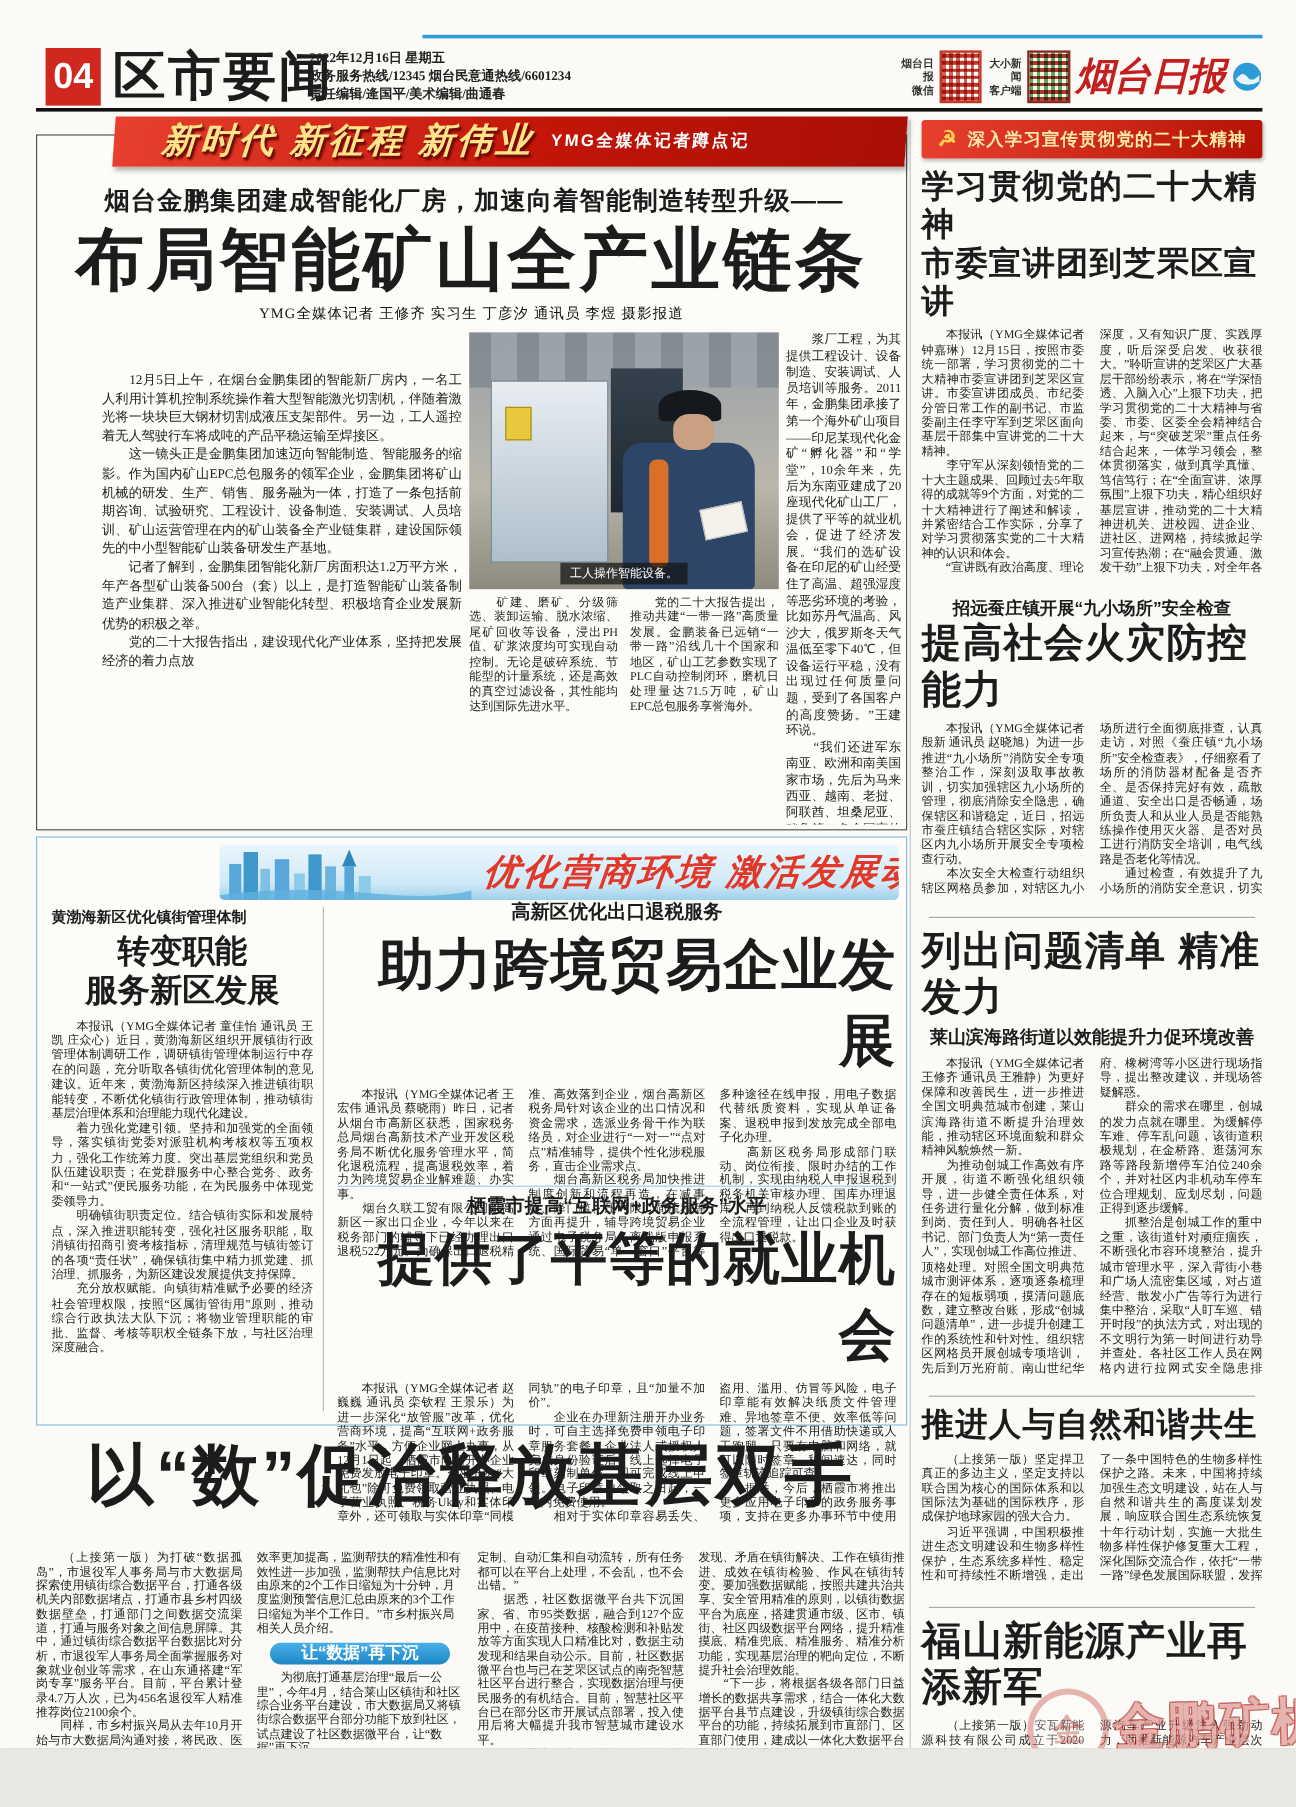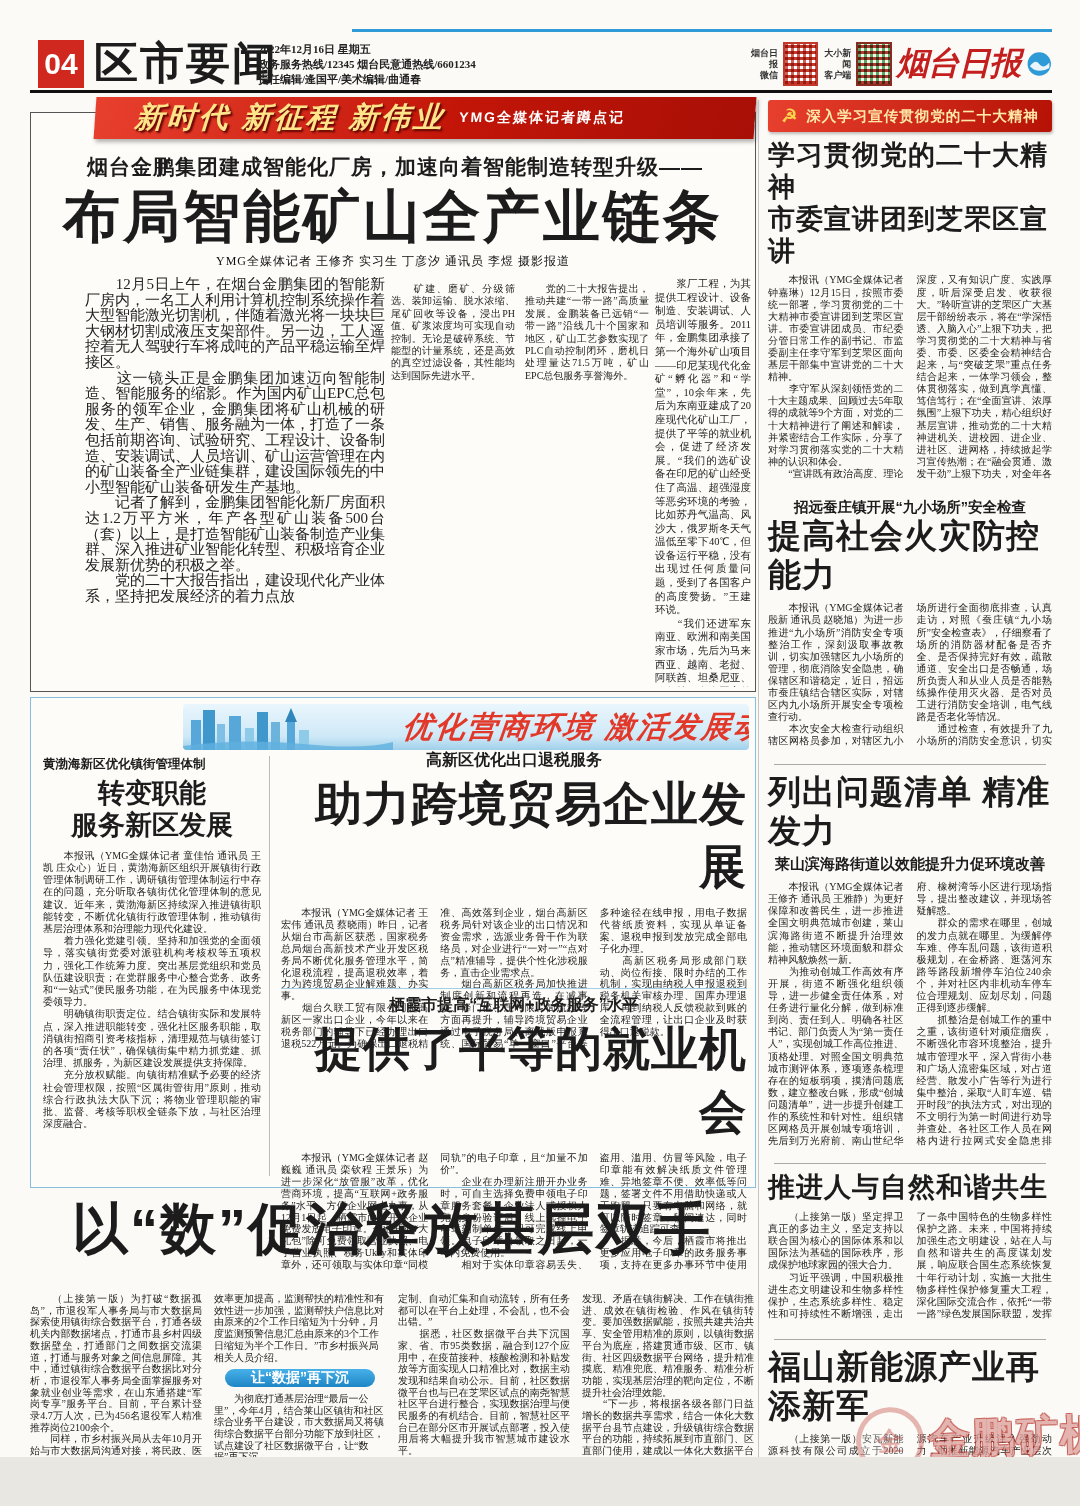--- a/index.html
+++ b/index.html
@@ -34,21 +34,21 @@
       transform:skewX(-4deg);box-shadow:2px 3px 4px rgba(0,0,0,.3);}
   .red-banner .gold{font-size:29px;font-weight:900;font-style:italic;color:#ffe58a;letter-spacing:3px;
       text-shadow:1px 1px 0 #7a0b06,2px 2px 2px #5c0602;white-space:nowrap;}
   .red-banner .white{font-size:14px;color:#fff;font-weight:bold;letter-spacing:2px;white-space:nowrap;}
   .kicker{position:absolute;left:0;top:40px;width:100%;text-align:left;padding-left:56px;box-sizing:border-box;
       font-size:21px;font-weight:900;letter-spacing:1px;}
   .headline{position:absolute;left:0;top:66px;width:100%;text-align:center;
       font-size:57px;font-weight:900;letter-spacing:3px;}
   .byline{position:absolute;left:0;top:140px;width:100%;text-align:center;font-size:12px;letter-spacing:1px;color:#111;}
   .main-body{position:absolute;left:54px;top:164px;width:666px;height:410px;display:flex;gap:6px;}
-  .mcol1{width:300px;height:410px;overflow:hidden;font-size:15px;line-height:15.6px;}
+  .mcol1{width:300px;height:410px;overflow:hidden;font-size:11px;line-height:15.6px;margin-top:33px;}
   .mmid{width:258px;display:flex;flex-direction:column;}
   .photo{position:relative;width:258px;height:214px;overflow:hidden;
       background:linear-gradient(180deg,#9aa0a6 0%,#b9b6ac 60%,#8d8a80 100%);}
   .ph-beams{position:absolute;left:0;top:0;width:100%;height:46px;
       background:repeating-linear-gradient(90deg,#7c828a 0 18px,#9aa3ab 18px 40px);opacity:.7;}
   .ph-cab{position:absolute;left:18px;top:40px;width:96px;height:150px;
       background:linear-gradient(180deg,#e8edf1,#aebfcc);border:1px solid #7d8d99;}
   .ph-cab2{position:absolute;left:118px;top:30px;width:60px;height:120px;
       background:linear-gradient(180deg,#34414c,#1f2830);}
   .ph-sign{position:absolute;left:30px;top:62px;width:20px;height:26px;background:#e8c93e;border:1px solid #a98f1f;}
@@ -155,20 +155,34 @@
     </div>
     <div class="kicker sans">烟台金鹏集团建成智能化厂房，加速向着智能制造转型升级——</div>
     <div class="headline sans">布局智能矿山全产业链条</div>
     <div class="byline">YMG全媒体记者 王修齐 实习生 丁彦汐 通讯员 李煜 摄影报道</div>
     <div class="main-body">
       <div class="mcol1 body">　　12月5日上午，在烟台金鹏集团的智能新厂房内，一名工人利用计算机控制系统操作着大型智能激光切割机，伴随着激光将一块块巨大钢材切割成液压支架部件。另一边，工人遥控着无人驾驶行车将成吨的产品平稳运输至焊接区。
 　　这一镜头正是金鹏集团加速迈向智能制造、智能服务的缩影。作为国内矿山EPC总包服务的领军企业，金鹏集团将矿山机械的研发、生产、销售、服务融为一体，打造了一条包括前期咨询、试验研究、工程设计、设备制造、安装调试、人员培训、矿山运营管理在内的矿山装备全产业链集群，建设国际领先的中小型智能矿山装备研发生产基地。
 　　记者了解到，金鹏集团智能化新厂房面积达1.2万平方米，年产各型矿山装备500台（套）以上，是打造智能矿山装备制造产业集群、深入推进矿业智能化转型、积极培育企业发展新优势的积极之举。
 　　党的二十大报告指出，建设现代化产业体系，坚持把发展经济的着力点放</div>
       <div class="mmid">
+        <div class="photo">
+          <div class="ph-beams"></div>
+          <div class="ph-cab"></div>
+          <div class="ph-sign"></div>
+          <div class="ph-cab2"></div>
+          <div class="worker">
+            <div class="w-body"></div>
+            <div class="w-vest"></div>
+            <div class="w-cap"></div>
+            <div class="w-face"></div>
+            <div class="w-paper"></div>
+          </div>
+          <div class="ph-caption">工人操作智能设备。</div>
+        </div>
         <div class="below-photo body">　　矿建、磨矿、分级筛选、装卸运输、脱水浓缩、尾矿回收等设备，浸出PH值、矿浆浓度均可实现自动控制。无论是破碎系统、节能型的计量系统，还是高效的真空过滤设备，其性能均达到国际先进水平。
 　　党的二十大报告提出，推动共建“一带一路”高质量发展。金鹏装备已远销“一带一路”沿线几十个国家和地区，矿山工艺参数实现了PLC自动控制闭环，磨机日处理量达71.5万吨，矿山EPC总包服务享誉海外。</div>
       </div>
       <div class="mcolr body">　　浆厂工程，为其提供工程设计、设备制造、安装调试、人员培训等服务。2011年，金鹏集团承接了第一个海外矿山项目——印尼某现代化金矿“孵化器”和“学堂”，10余年来，先后为东南亚建成了20座现代化矿山工厂，提供了平等的就业机会，促进了经济发展。“我们的选矿设备在印尼的矿山经受住了高温、超强湿度等恶劣环境的考验，比如苏丹气温高、风沙大，俄罗斯冬天气温低至零下40℃，但设备运行平稳，没有出现过任何质量问题，受到了各国客户的高度赞扬。”王建环说。
 　　“我们还进军东南亚、欧洲和南美国家市场，先后为马来西亚、越南、老挝、阿联酋、坦桑尼亚、秘鲁等60多个国家的几百座矿山提供了EPC总包服务，如今在‘一带一路’沿线几十个国家都可以见到金鹏人的身影。”王建环表示。
 　　大国重器，智造未来。随着在“智能制造”发展道路上的深耕，金鹏集团将持续布局智能装备制造板块，为矿业高质量发展贡献金鹏力量。</div>
     </div>
   </div>
 
   <div class="biz-box">

